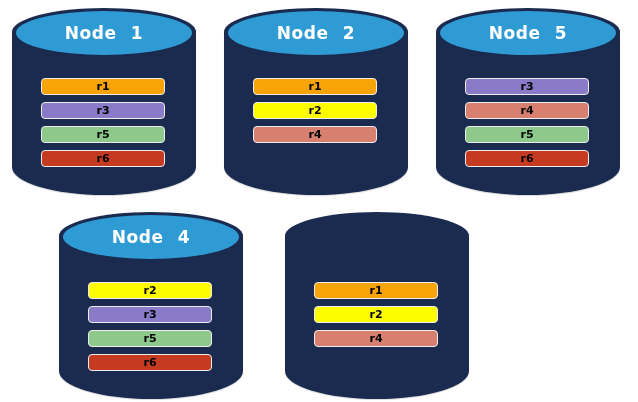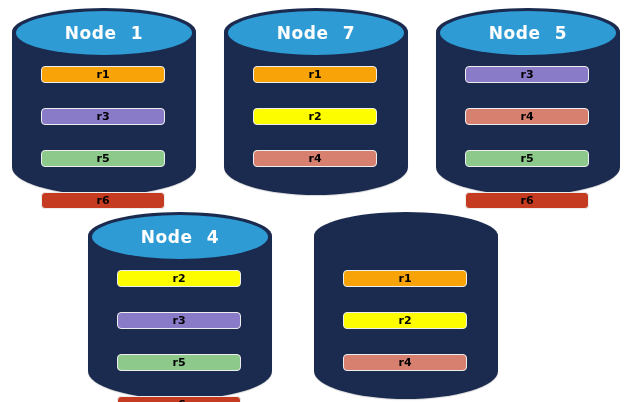--- a/index.html
+++ b/index.html
@@ -18,21 +18,21 @@
   .row {
     display: flex;
     text-decoration: underline;
   }
   .row-top {
     padding: 8px 0 0 12px;
     gap: 28px;
   }
   .row-bottom {
     margin-top: 17px;
-    padding-left: 88px;
+    padding-left: 59px;
     gap: 42px;
   }
   .node {
     position: relative;
     width: 184px;
     height: 187px;
     flex: 0 0 auto;
   }
   .cyl-body {
     position: absolute;
@@ -63,24 +63,24 @@
     color: var(--title-color, #FFFFFF);
     font-weight: bold;
     font-size: 17px;
     letter-spacing: 0.5px;
     word-spacing: 8px;
     user-select: none;
   }
   .bars {
     position: absolute;
     left: 29px; right: 31px;
-    top: 58px;
+    top: 70px;
     display: flex;
     flex-direction: column;
-    gap: 25px;
+    gap: 7px;
   }
   .bar {
     height: 17px;
     box-sizing: border-box;
     border: 1px solid var(--bar-border, #EDEDED);
     border-radius: 4px;
     display: flex;
     align-items: center;
     justify-content: center;
   }
@@ -119,21 +119,21 @@
   <div class="bar" style="background: rgb(196, 59, 33);">
     <span class="bar-label">r6</span>
   </div>
 </div>
   </div>
 
   <div class="node">
     <div class="cyl-body"></div>
     <div class="cyl-rim"></div>
     <div class="cyl-top">
-      <span class="node-title">Node 7</span>
+      <span class="node-title">Node 2</span>
     </div>
     <div class="bars">
   <div class="bar" style="background: rgb(248, 164, 8);">
     <span class="bar-label">r1</span>
   </div>
 
   <div class="bar" style="background: rgb(253, 253, 0);">
     <span class="bar-label">r2</span>
   </div>
 

